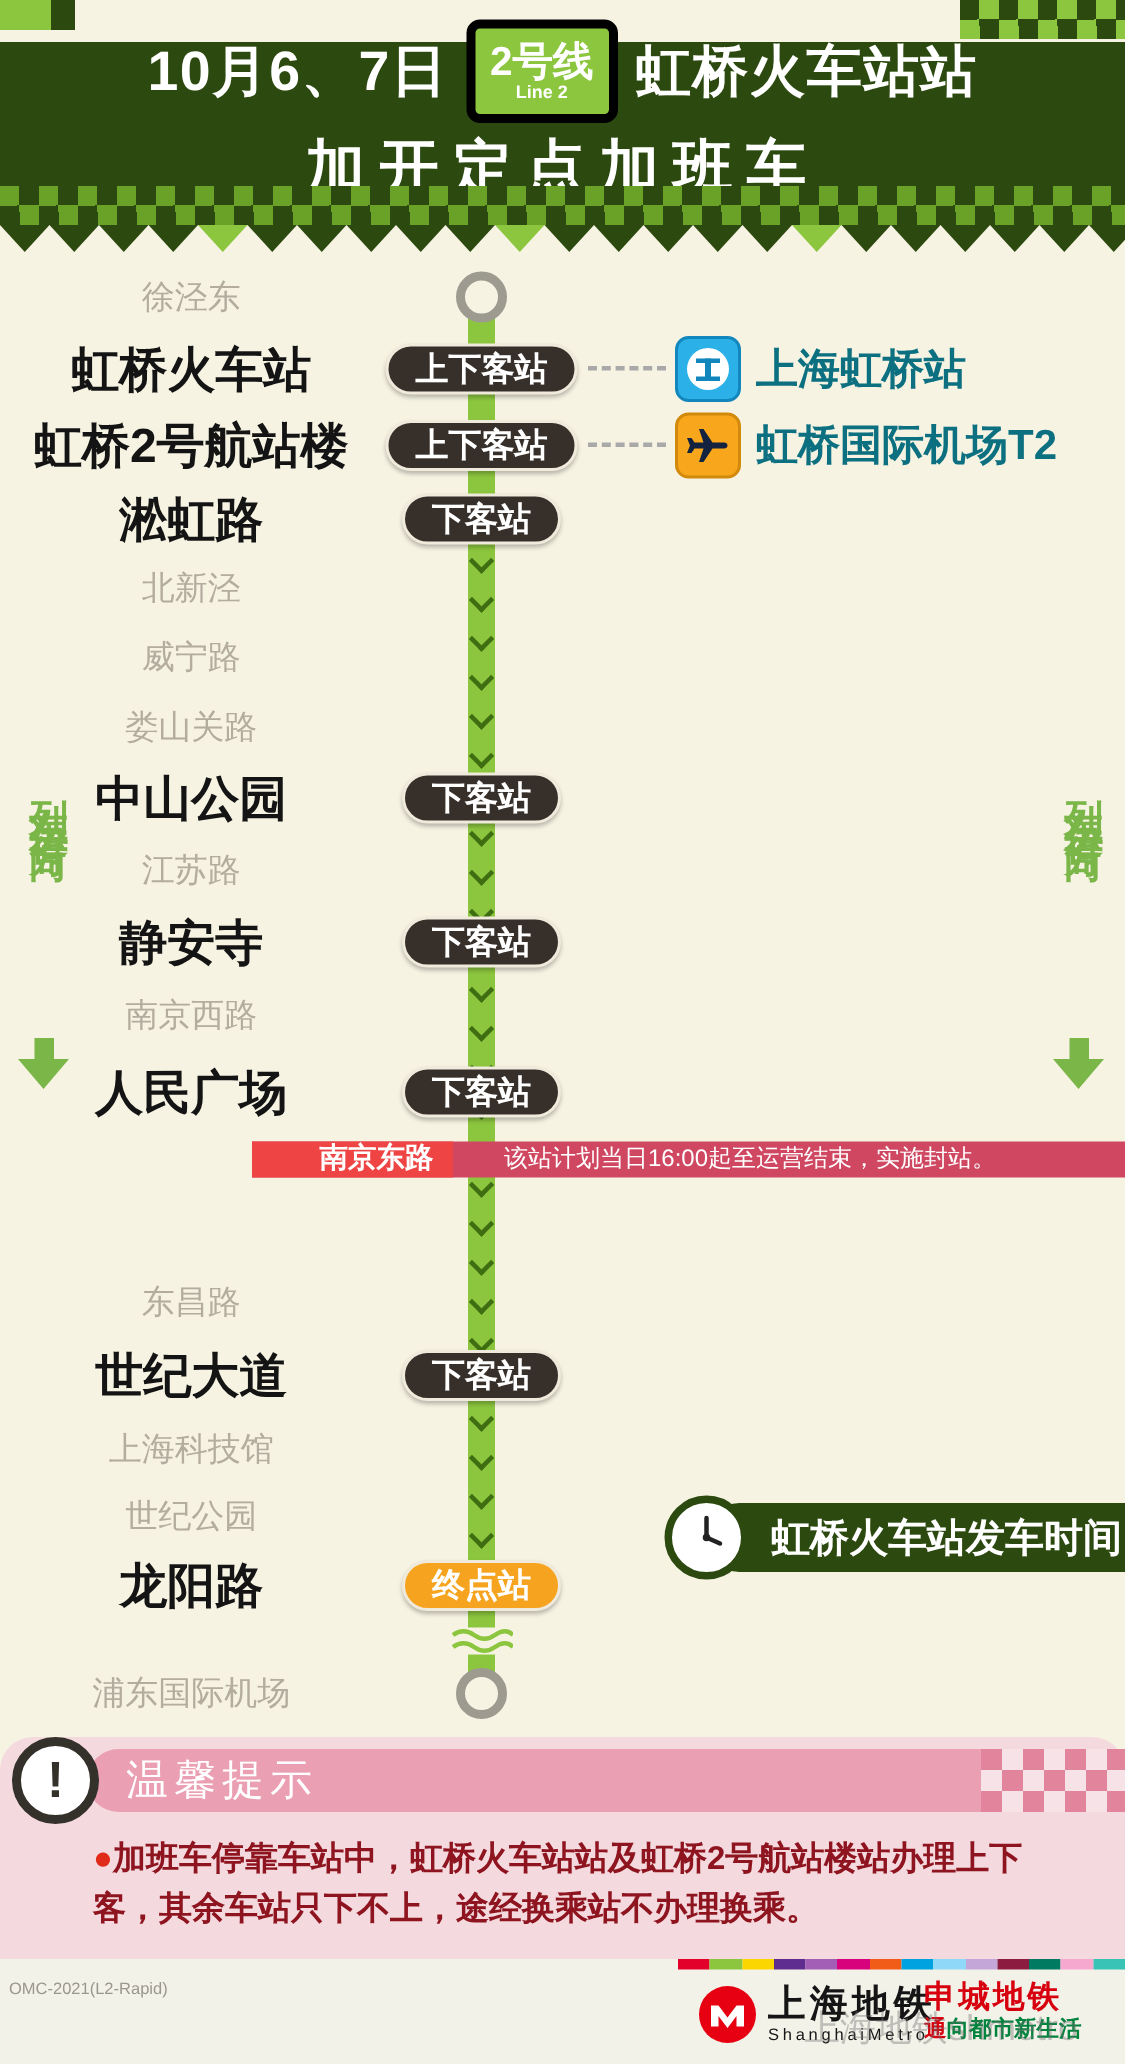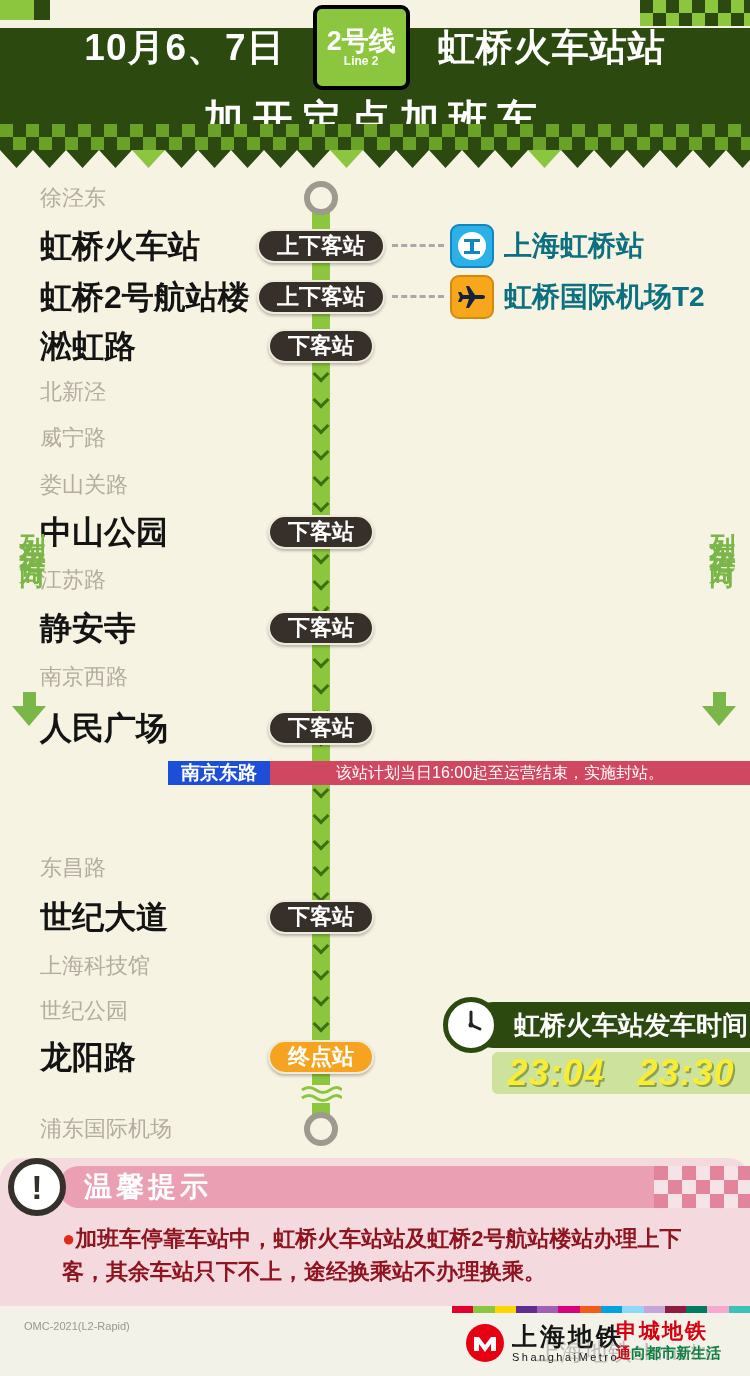--- a/index.html
+++ b/index.html
@@ -8,58 +8,58 @@
 
   
   .tl-green{position:absolute;left:0;top:0;width:34px;height:20px;background:#8cc63e;}
   .tl-dark{position:absolute;left:34px;top:0;width:16px;height:20px;background:#2c490f;}
   .tr-checker{position:absolute;right:0;top:0;width:110px;height:26px;
       background-image:repeating-conic-gradient(#8cc63e 0 25%, #2c490f 0 50%);background-size:26px 26px;}
 
   
   .header{position:absolute;left:0;top:28px;width:750px;height:96px;background:#2c490f;color:#fff;
           display:flex;flex-direction:column;align-items:center;justify-content:center;}
-  .header-row1{display:flex;align-items:center;gap:28px;}
+  .header-row1{display:flex;align-items:center;gap:12px;}
   .header-date,.header-station{font-size:37px;font-weight:bold;letter-spacing:1px;}
-  .line-badge{background:#8cc63e;border:4px solid #000000;border-radius:9px;padding:18px 10px;text-align:center;line-height:1.05;}
+  .line-badge{background:#8cc63e;border:6px solid #000000;border-radius:9px;padding:8px 10px;text-align:center;line-height:1.05;}
   .line-badge-main{font-size:27px;font-weight:bold;display:block;}
   .line-badge-sub{font-size:12px;font-weight:bold;display:block;}
   .header-row2{font-size:40px;font-weight:bold;letter-spacing:9px;margin-top:2px;}
 
   .checker{position:absolute;left:0;top:124px;width:750px;height:26px;
       background-image:repeating-conic-gradient(#2c490f 0 25%, #69a227 0 50%);background-size:26px 26px;}
   .sawtooth{position:absolute;left:0;top:150px;width:750px;height:20px;}
 
   
   .diagram{position:absolute;inset:0;}
   .metro-line{position:absolute;left:312px;top:198px;width:18px;height:931px;background:#8cc63e;z-index:1;}
   .chev{position:absolute;left:50%;width:9px;height:9px;border-right:3px solid #3f6e12;border-bottom:3px solid #3f6e12;
         transform:translateX(-50%) rotate(45deg);}
   .terminal{position:absolute;width:22px;height:22px;border:6px solid #9d9a8f;border-radius:50%;background:#f6f3e3;z-index:2;}
   .squiggle{position:absolute;left:300px;top:1085px;width:42px;height:18px;background:#f6f3e3;z-index:2;}
 
-  .st{position:absolute;left:0;width:255px;text-align:left;white-space:nowrap;z-index:2;margin-left:40px;}
+  .st{position:absolute;left:0;width:255px;text-align:center;white-space:nowrap;z-index:2;}
   .st-major{font-size:32px;font-weight:bold;color:#141414;line-height:40px;}
   .st-minor{font-size:22px;color:#b3ac9f;line-height:26px;}
 
   .badge{position:absolute;left:321px;transform:translateX(-50%);height:34px;line-height:30px;padding:0 18px;
          background:#37302a;border:2px solid #efeadb;border-radius:19px;color:#fff;font-size:22px;font-weight:bold;
          z-index:3;white-space:nowrap;box-shadow:0 2px 3px rgba(0,0,0,.25);box-sizing:border-box;}
   .badge-end{background:#f6a41f;}
 
   .dash{position:absolute;left:392px;width:52px;border-top:3px dashed #a9a9a9;z-index:0;}
   .poi-icon{position:absolute;left:450px;width:44px;height:44px;border-radius:9px;z-index:2;
             display:flex;align-items:center;justify-content:center;box-sizing:border-box;}
   .poi-rail{background:#2bb0e8;border:2px solid #1287bd;}
   .poi-air{background:#f8a61b;border:2px solid #d18a0b;}
   .poi-label{position:absolute;left:504px;font-size:28px;font-weight:bold;color:#0c7080;white-space:nowrap;line-height:34px;}
 
   .closed-bar{position:absolute;left:168px;top:761px;width:582px;height:24px;background:#cf4760;z-index:3;}
-  .closed-name{position:absolute;left:0;top:0;width:102px;height:24px;background:#1d4ed8;color:#fff;
-               font-size:19px;font-weight:bold;text-align:center;line-height:24px;}
+  .closed-name{position:absolute;left:0;top:0;width:102px;height:24px;background:#ef4444;color:#fff;
+               font-size:19px;font-weight:bold;text-align:center;line-height:24px;padding-left:32px;}
   .closed-note{position:absolute;left:168px;top:0;height:24px;line-height:24px;color:#fff;font-size:16px;white-space:nowrap;}
 
   .dir{position:absolute;top:512px;writing-mode:vertical-rl;text-orientation:upright;
        font-size:26px;font-weight:bold;color:#7ab648;letter-spacing:6px;z-index:2;}
   .dir-arrow{position:absolute;top:692px;width:34px;z-index:2;}
   .dir-arrow .stem{width:13px;height:14px;background:#7ab648;margin:0 auto;}
   .dir-arrow .head{width:0;height:0;border-left:17px solid transparent;border-right:17px solid transparent;
                    border-top:20px solid #7ab648;}
 
   
@@ -70,32 +70,32 @@
                 border-radius:50%;box-sizing:border-box;display:flex;align-items:center;justify-content:center;}
   .times-bar{position:absolute;left:492px;top:1052px;width:258px;height:42px;background:#cde29c;z-index:4;
              border-radius:6px 0 0 6px;display:flex;align-items:center;justify-content:center;}
   .times{font-size:36px;font-weight:bold;font-style:italic;color:#f8ec35;white-space:pre;
          text-shadow:2px 2px 0 rgba(90,110,20,.55);letter-spacing:1px;}
 
   
   .notice{position:absolute;left:0;top:1158px;width:750px;height:148px;background:#f4dade;border-radius:22px 22px 0 0;}
   .notice-banner{position:absolute;left:58px;top:8px;width:692px;height:42px;background:#ea9fb2;
                  border-radius:21px 0 0 21px;overflow:hidden;}
-  .notice-title{position:absolute;left:26px;line-height:42px;color:#fff;font-size:28px;font-weight:bold;letter-spacing:4px;}
+  .notice-title{position:absolute;left:26px;line-height:42px;color:#fff;font-size:28px;font-weight:normal;letter-spacing:4px;}
   .notice-checker{position:absolute;right:0;top:0;width:96px;height:42px;
       background-image:repeating-conic-gradient(#f7e3e7 0 25%, #e2849c 0 50%);background-size:28px 28px;}
   .notice-icon{position:absolute;left:8px;top:0;width:58px;height:58px;background:#fff;border:6px solid #34302a;
                border-radius:50%;box-sizing:border-box;display:flex;align-items:center;justify-content:center;
                font-size:34px;font-weight:bold;color:#34302a;z-index:2;}
   .notice-text{position:absolute;left:62px;top:64px;width:656px;font-size:22px;font-weight:bold;color:#8e1520;line-height:1.5;}
   .notice-bullet{color:#e02a1a;}
 
   
   .footer{position:absolute;left:0;top:1306px;width:750px;height:70px;background:#f3f2e9;}
-  .footer-code{position:absolute;left:24px;top:14px;font-size:11px;color:#9a978c;}
+  .footer-code{position:absolute;left:6px;top:14px;font-size:11px;color:#9a978c;}
   .stripe{position:absolute;left:452px;top:0;width:298px;height:7px;display:flex;}
   .stripe i{flex:1;}
   .metro-logo{position:absolute;left:466px;top:18px;width:38px;height:38px;}
   .logo-text{position:absolute;left:512px;top:17px;line-height:1.1;}
   .logo-cn{font-size:25px;font-weight:bold;color:#151515;letter-spacing:3px;display:block;}
   .logo-en{font-size:11px;color:#151515;letter-spacing:2.5px;display:block;}
   .watermark{position:absolute;left:536px;top:30px;font-size:24px;color:rgba(110,110,110,.4);z-index:5;white-space:nowrap;}
   .slogan{position:absolute;left:616px;top:12px;line-height:1.25;font-family:Liberation Serif, serif;}
   .slogan-1{font-size:21px;font-weight:bold;color:#d7000f;letter-spacing:2px;display:block;}
   .slogan-2{font-size:15px;font-weight:bold;display:block;}
@@ -268,23 +268,20 @@
         <svg width="46" height="46" viewBox="0 0 46 46">
             <g stroke="#222" stroke-width="3" stroke-linecap="round">
               <line x1="23" y1="23" x2="23" y2="10"></line>
               <line x1="23" y1="23" x2="32" y2="27"></line>
             </g>
             <circle cx="23" cy="23" r="2.5" fill="#222"></circle>
           </svg>
       </div>
       <div class="clock-title">虹桥火车站发车时间</div>
     </div>
-    <div class="times-bar">
-      <span class="times">23:04   23:30</span>
-    </div>
   </div>
 
   <div class="notice">
     <div class="notice-banner">
       <div class="notice-checker"></div>
       <div class="notice-title">温馨提示</div>
     </div>
     <div class="notice-icon">!</div>
     <div class="notice-text">
       <span class="notice-bullet">●</span><span>加班车停靠车站中，虹桥火车站站及虹桥2号航站楼站办理上下客，其余车站只下不上，途经换乘站不办理换乘。</span>

